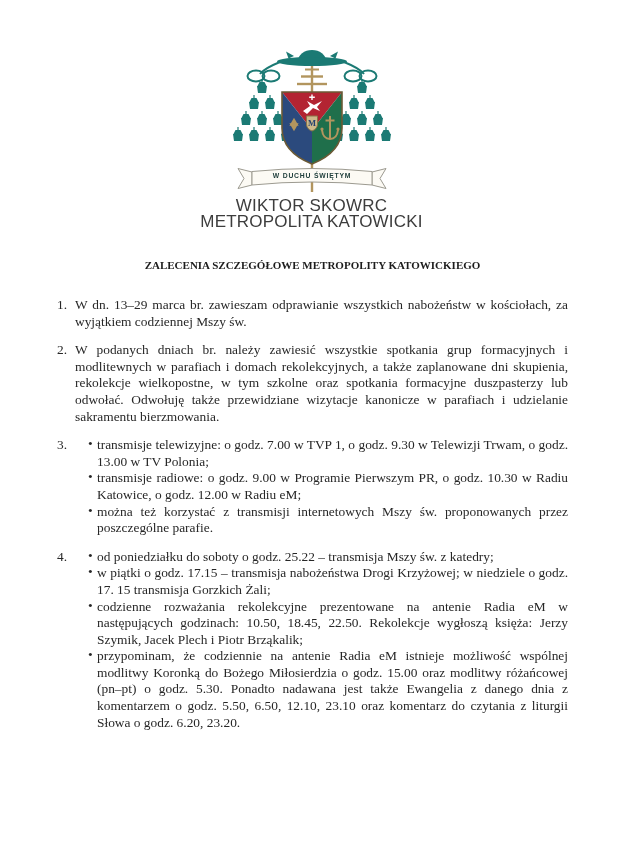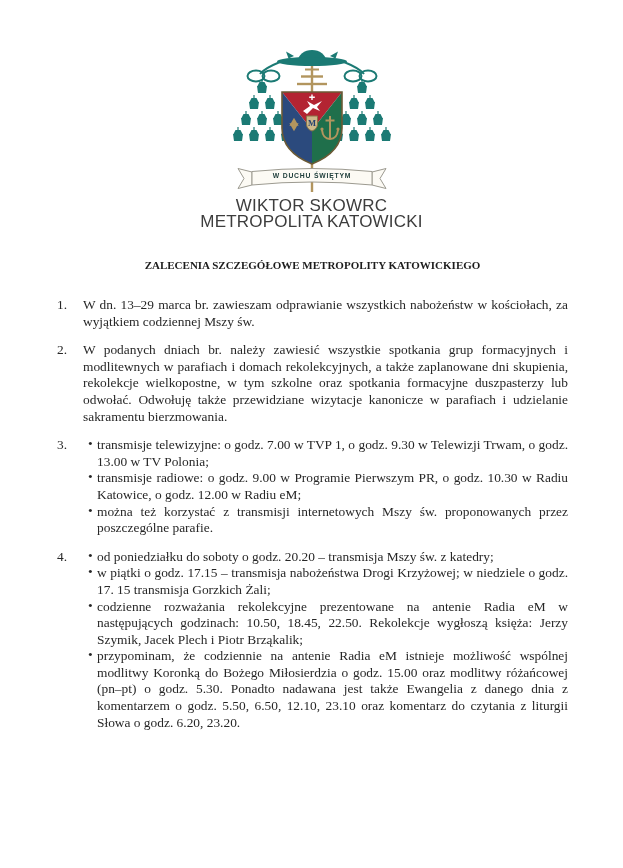--- a/index.html
+++ b/index.html
@@ -33,21 +33,21 @@
     font-size:17px;line-height:15.5px;color:var(--name_ink);
     margin-top:2px;letter-spacing:.2px;
   }
   .title{
     margin:28px 55px 0 57px;text-align:center;
     font-size:11px;line-height:17px;font-weight:bold;color:var(--title_ink);
   }
   .list{margin:23px 55px 0 57px;font-size:13.4px;line-height:16.6px;}
   .item{position:relative;padding-left:18px;margin-bottom:12px;}
   .num{position:absolute;left:0;top:0;}
-  .txt{text-align:justify;margin-left:8px;}
+  .txt{text-align:justify;}
   .bullet-row{position:relative;padding-left:22px;text-align:justify;}
   .dot{position:absolute;left:13px;top:-1px;}
 </style>
 </head>
 <body>
 
 <div class="page">
 
   <div class="crest">
     <svg viewBox="0 0 176 150" width="176" height="150">
@@ -182,21 +182,21 @@
             <div class="bullet-row"><span class="dot">•</span><span class="btxt">transmisje radiowe: o godz. 9.00 w Programie Pierwszym PR, o godz. 10.30 w Radiu Katowice, o godz. 12.00 w Radiu eM;</span></div>
             <div class="bullet-row"><span class="dot">•</span><span class="btxt">można też korzystać z transmisji internetowych Mszy św. proponowanych przez poszczególne parafie.</span></div>
           </div>
     </div>
   </div>
 
   <div class="item">
     <span class="num">4.</span>
     <div class="body">
       <div class="bullets">
-            <div class="bullet-row"><span class="dot">•</span><span class="btxt">od poniedziałku do soboty o godz. 20.20 – transmisja Mszy św. z katedry;</span></div>
+            <div class="bullet-row"><span class="dot">•</span><span class="btxt">od poniedziałku do soboty o godz. 25.22 – transmisja Mszy św. z katedry;</span></div>
             <div class="bullet-row"><span class="dot">•</span><span class="btxt">w piątki o godz. 17.15 – transmisja nabożeństwa Drogi Krzyżowej; w niedziele o godz. 17. 15 transmisja Gorzkich Żali;</span></div>
             <div class="bullet-row"><span class="dot">•</span><span class="btxt">codzienne rozważania rekolekcyjne prezentowane na antenie Radia eM w następujących godzinach: 10.50, 18.45, 22.50. Rekolekcje wygłoszą księża: Jerzy Szymik, Jacek Plech i Piotr Brząkalik;</span></div>
             <div class="bullet-row"><span class="dot">•</span><span class="btxt">przypominam, że codziennie na antenie Radia eM istnieje możliwość wspólnej modlitwy Koronką do Bożego Miłosierdzia o godz. 15.00 oraz modlitwy różańcowej (pn–pt) o godz. 5.30. Ponadto nadawana jest także Ewangelia z danego dnia z komentarzem o godz. 5.50, 6.50, 12.10, 23.10 oraz komentarz do czytania z liturgii Słowa o godz. 6.20, 23.20.</span></div>
           </div>
     </div>
   </div>
 </div>
 
 </div>
 

